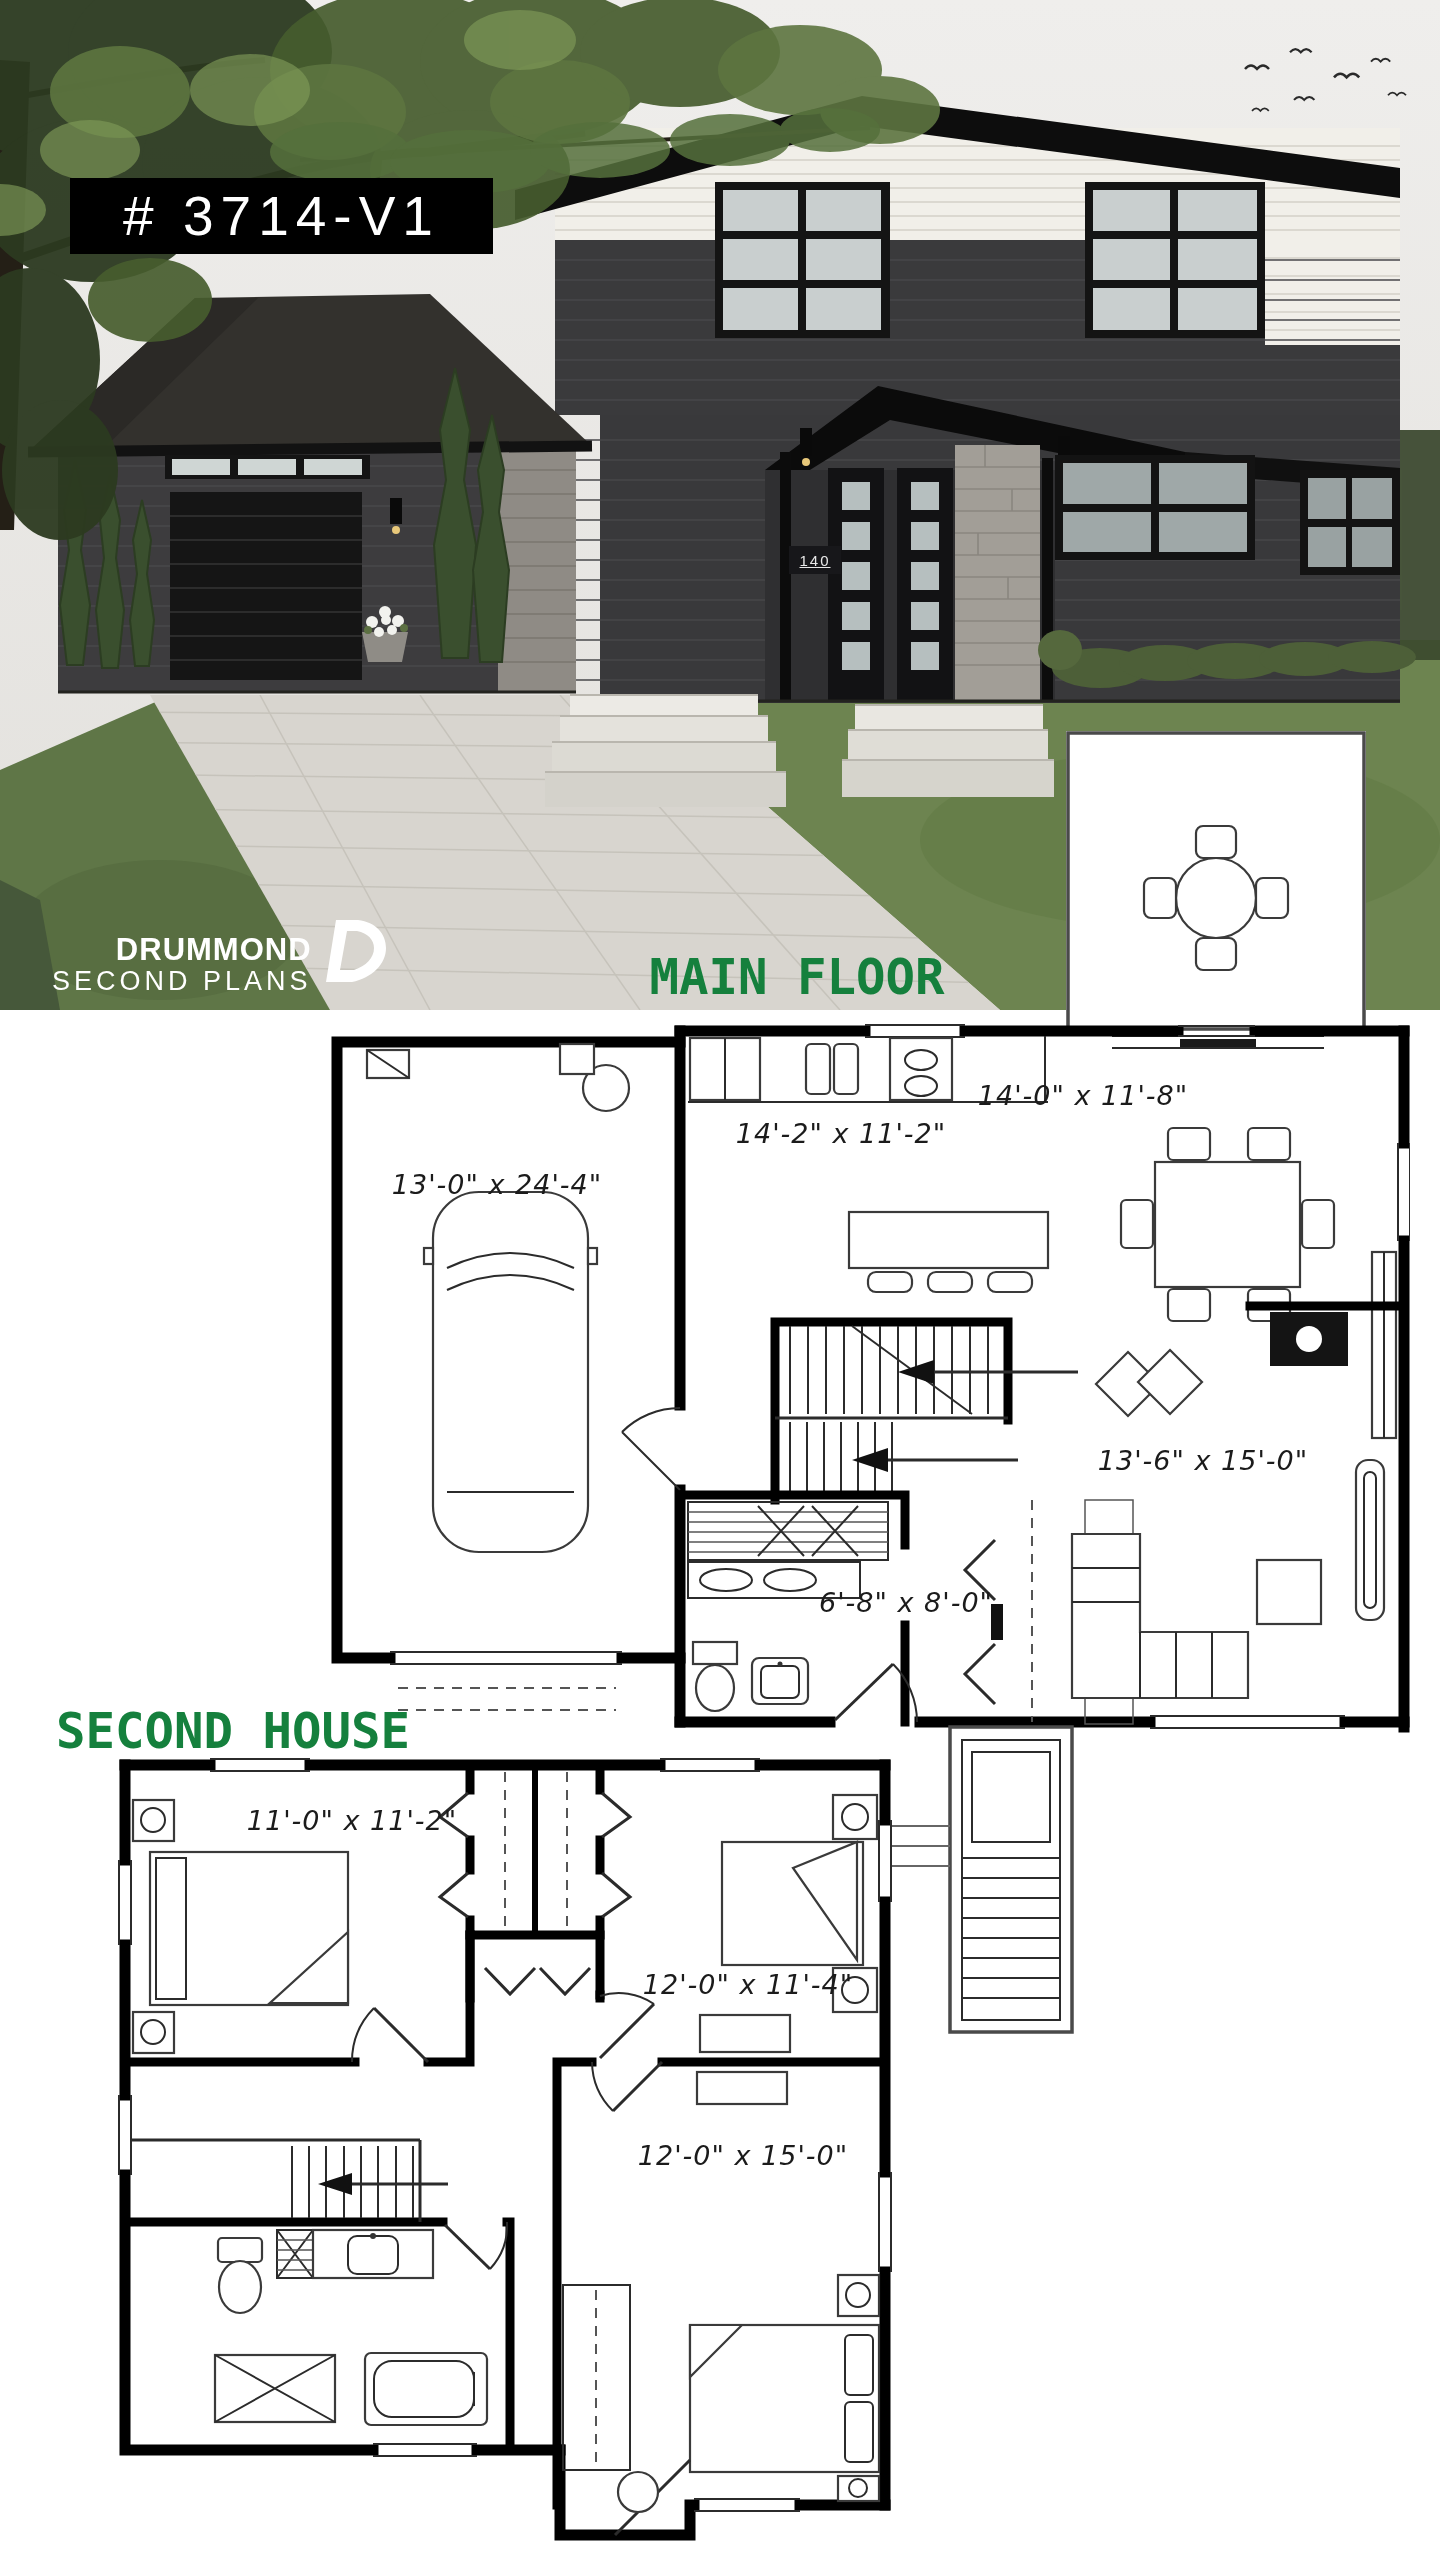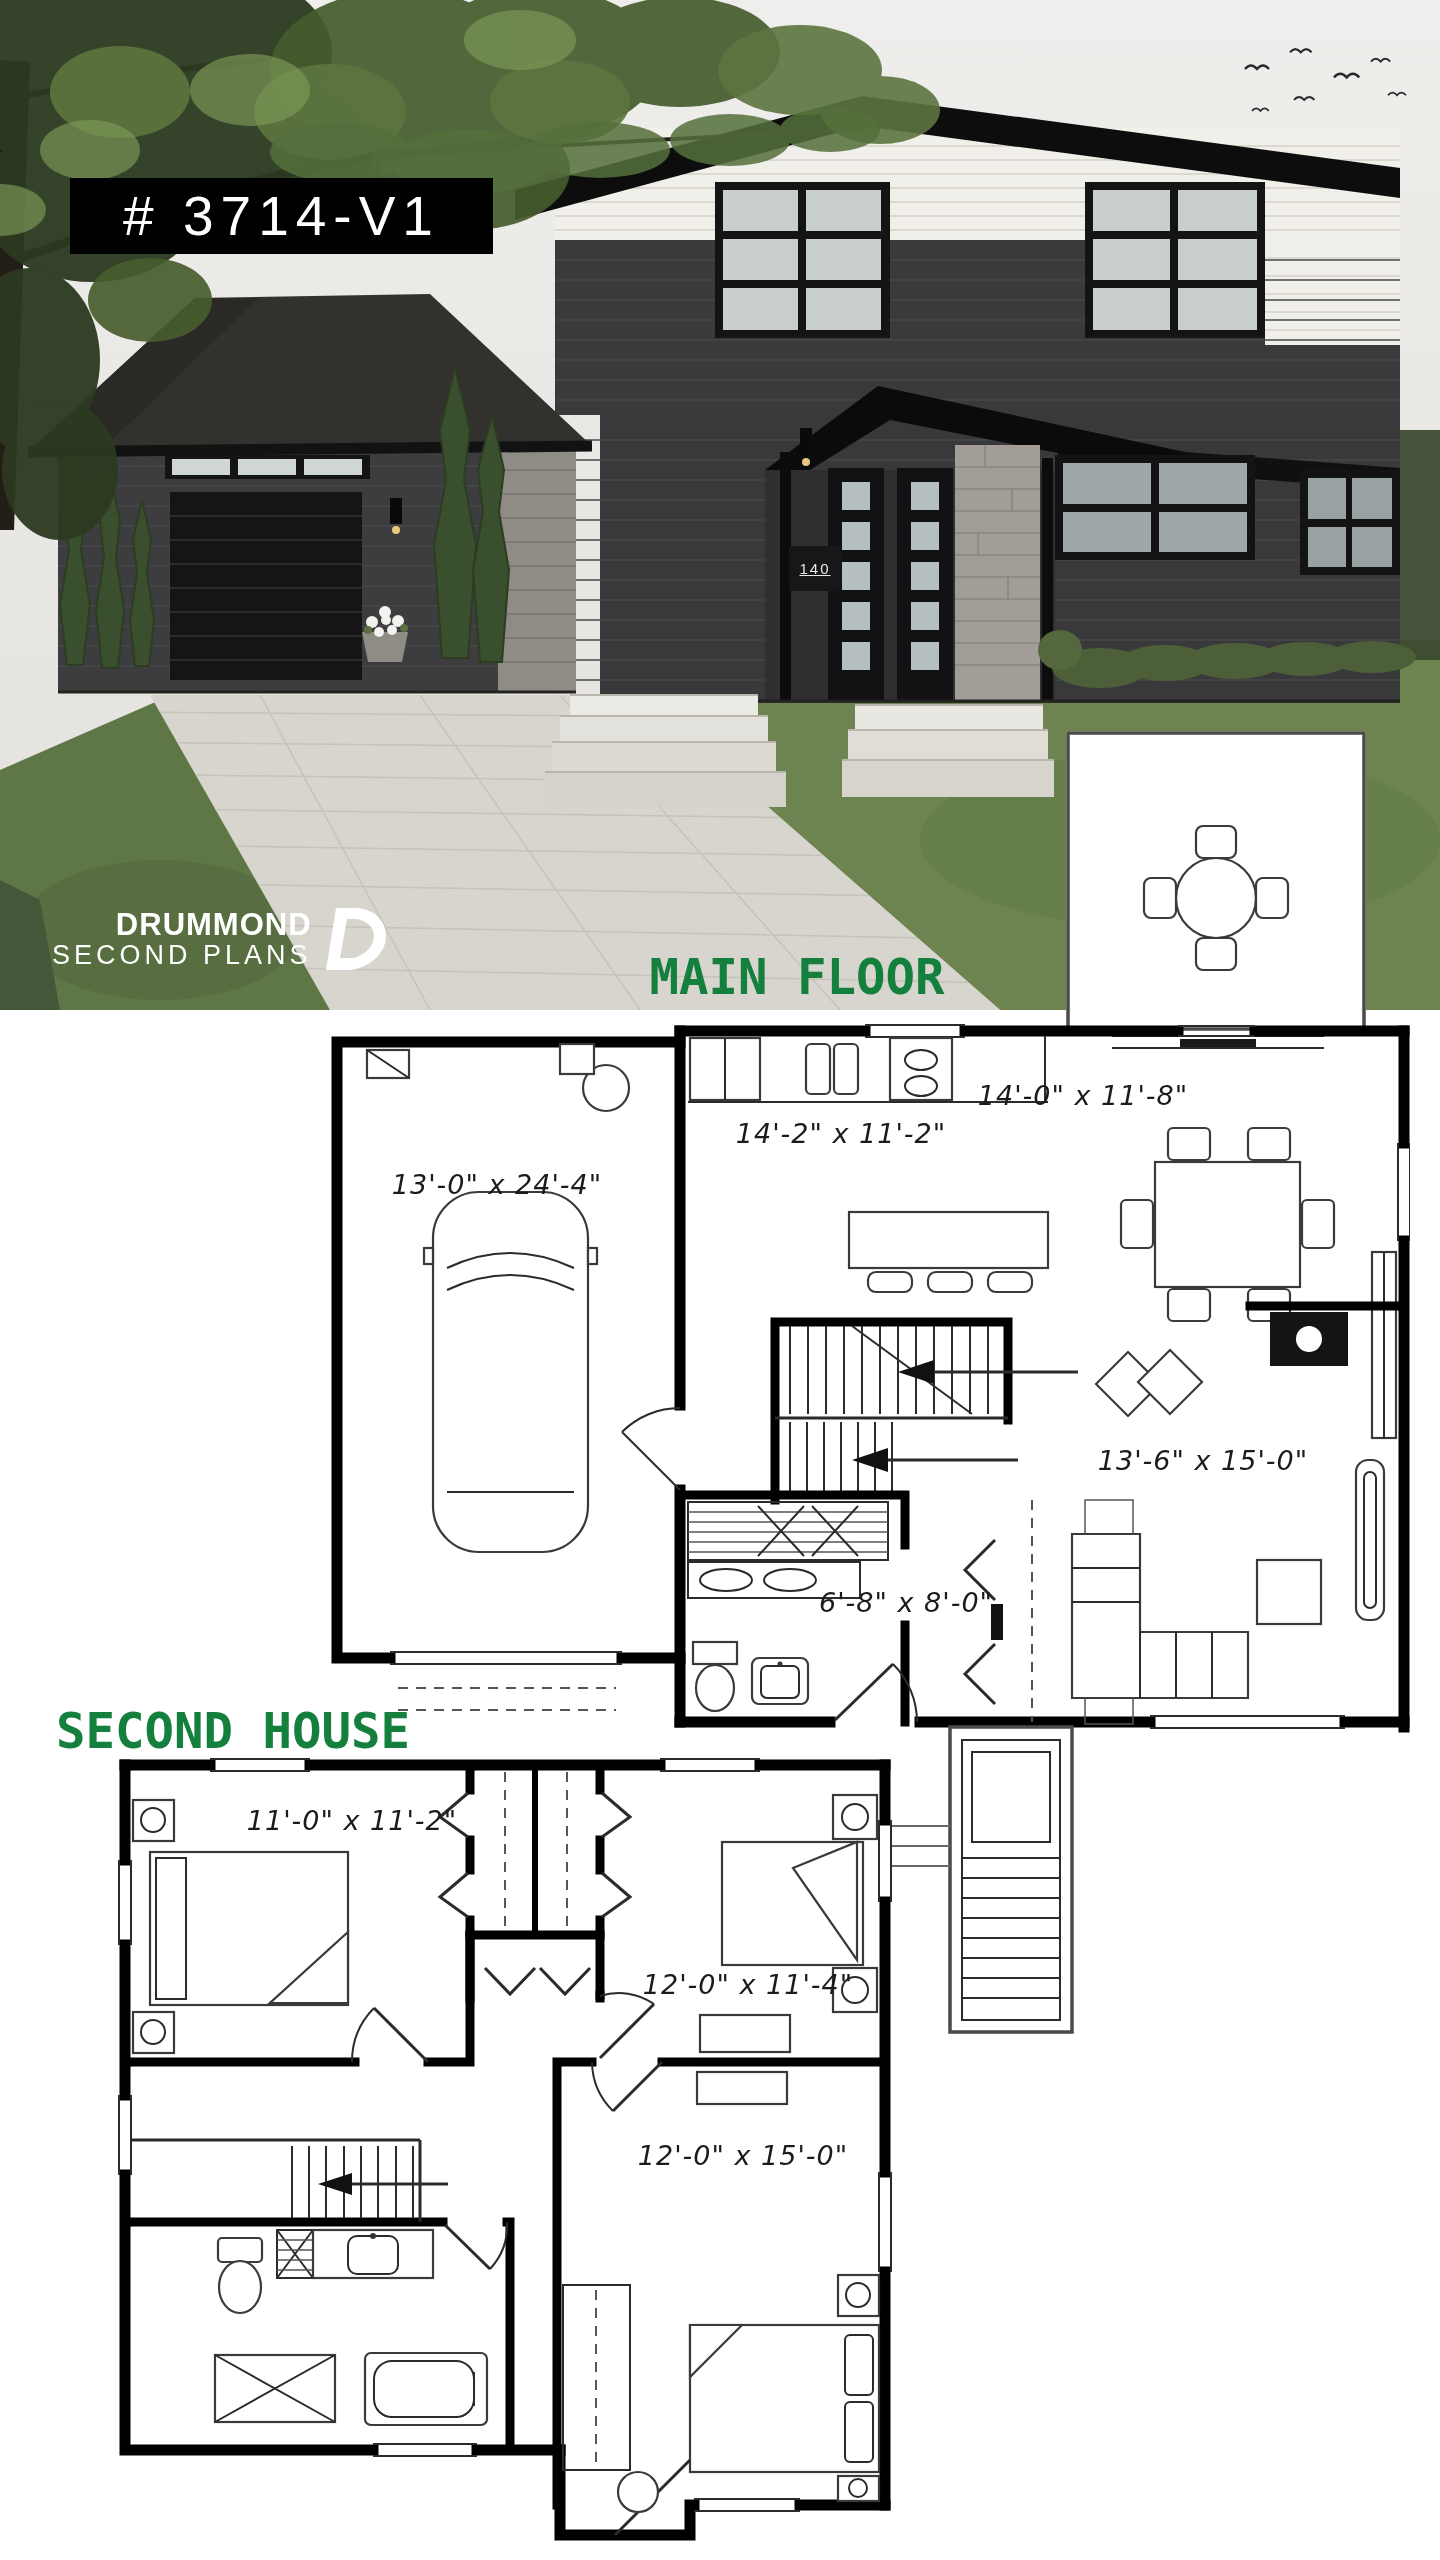--- a/index.html
+++ b/index.html
@@ -12,24 +12,24 @@
 
   
   .plan-badge{
     position:absolute;left:70px;top:178px;width:423px;height:76px;
     background:#000;color:#fff;display:flex;align-items:center;justify-content:center;
     font-family:"Liberation Sans",sans-serif;font-size:55px;font-weight:400;
     letter-spacing:7px;white-space:nowrap;
   }
   .logo{position:absolute;left:52px;top:908px;display:flex;align-items:center;gap:10px;color:#fff;}
   .logo-lines{display:flex;flex-direction:column;align-items:flex-end;line-height:1.05;}
-  .logo-line1{font-family:"Liberation Sans",sans-serif;font-weight:700;font-size:31px;letter-spacing:1px;}
+  .logo-line1{font-family:"Liberation Sans",sans-serif;font-weight:700;font-size:31px;letter-spacing:1px;margin-top:26px;}
   .logo-line2{font-family:"Liberation Sans",sans-serif;font-weight:300;font-size:27px;letter-spacing:4px;}
   .house-num{
-    position:absolute;left:789px;top:546px;width:52px;height:45px;background:#17171a;
+    position:absolute;left:789px;top:546px;width:52px;height:28px;background:#17171a;
     color:#e8e8e8;font-family:"Liberation Sans",sans-serif;font-size:15px;letter-spacing:2px;
     display:flex;align-items:center;justify-content:center;text-decoration:underline;
   }
 
   
   .floor-title{
     position:absolute;transform:translate(-50%,-50%);
     font-family:"DejaVu Sans Mono",monospace;font-weight:700;font-size:49px;
     color:#15803d;white-space:nowrap;z-index:30;
   }

